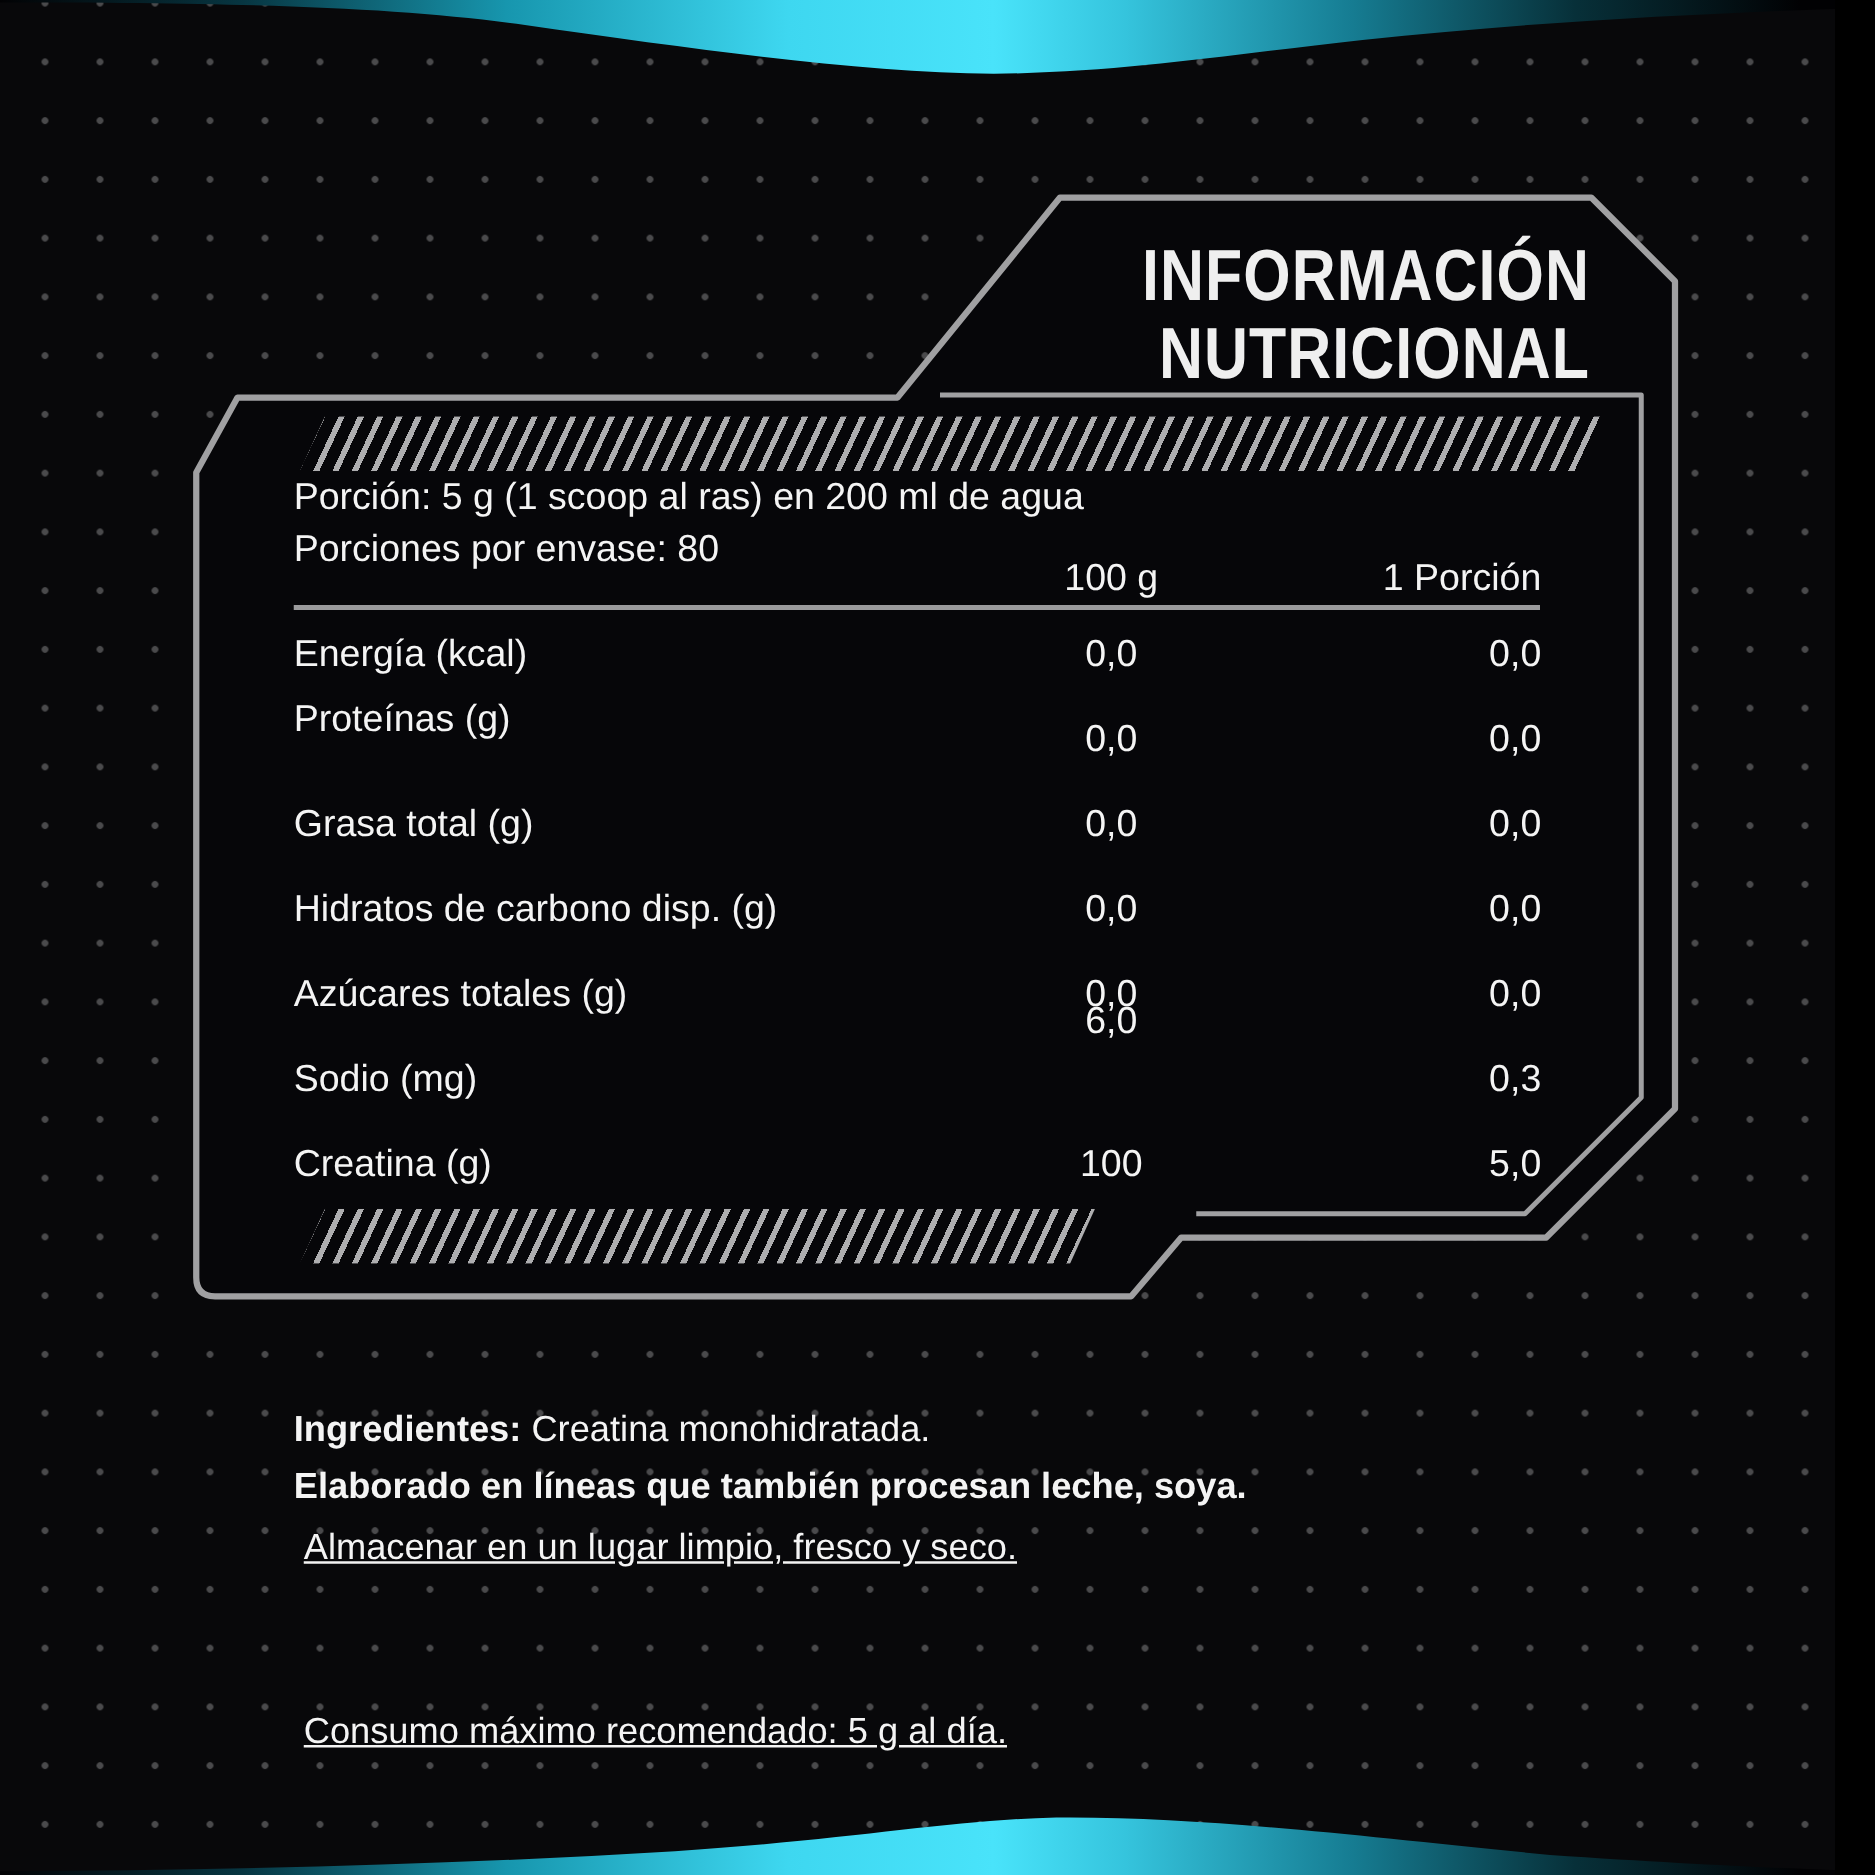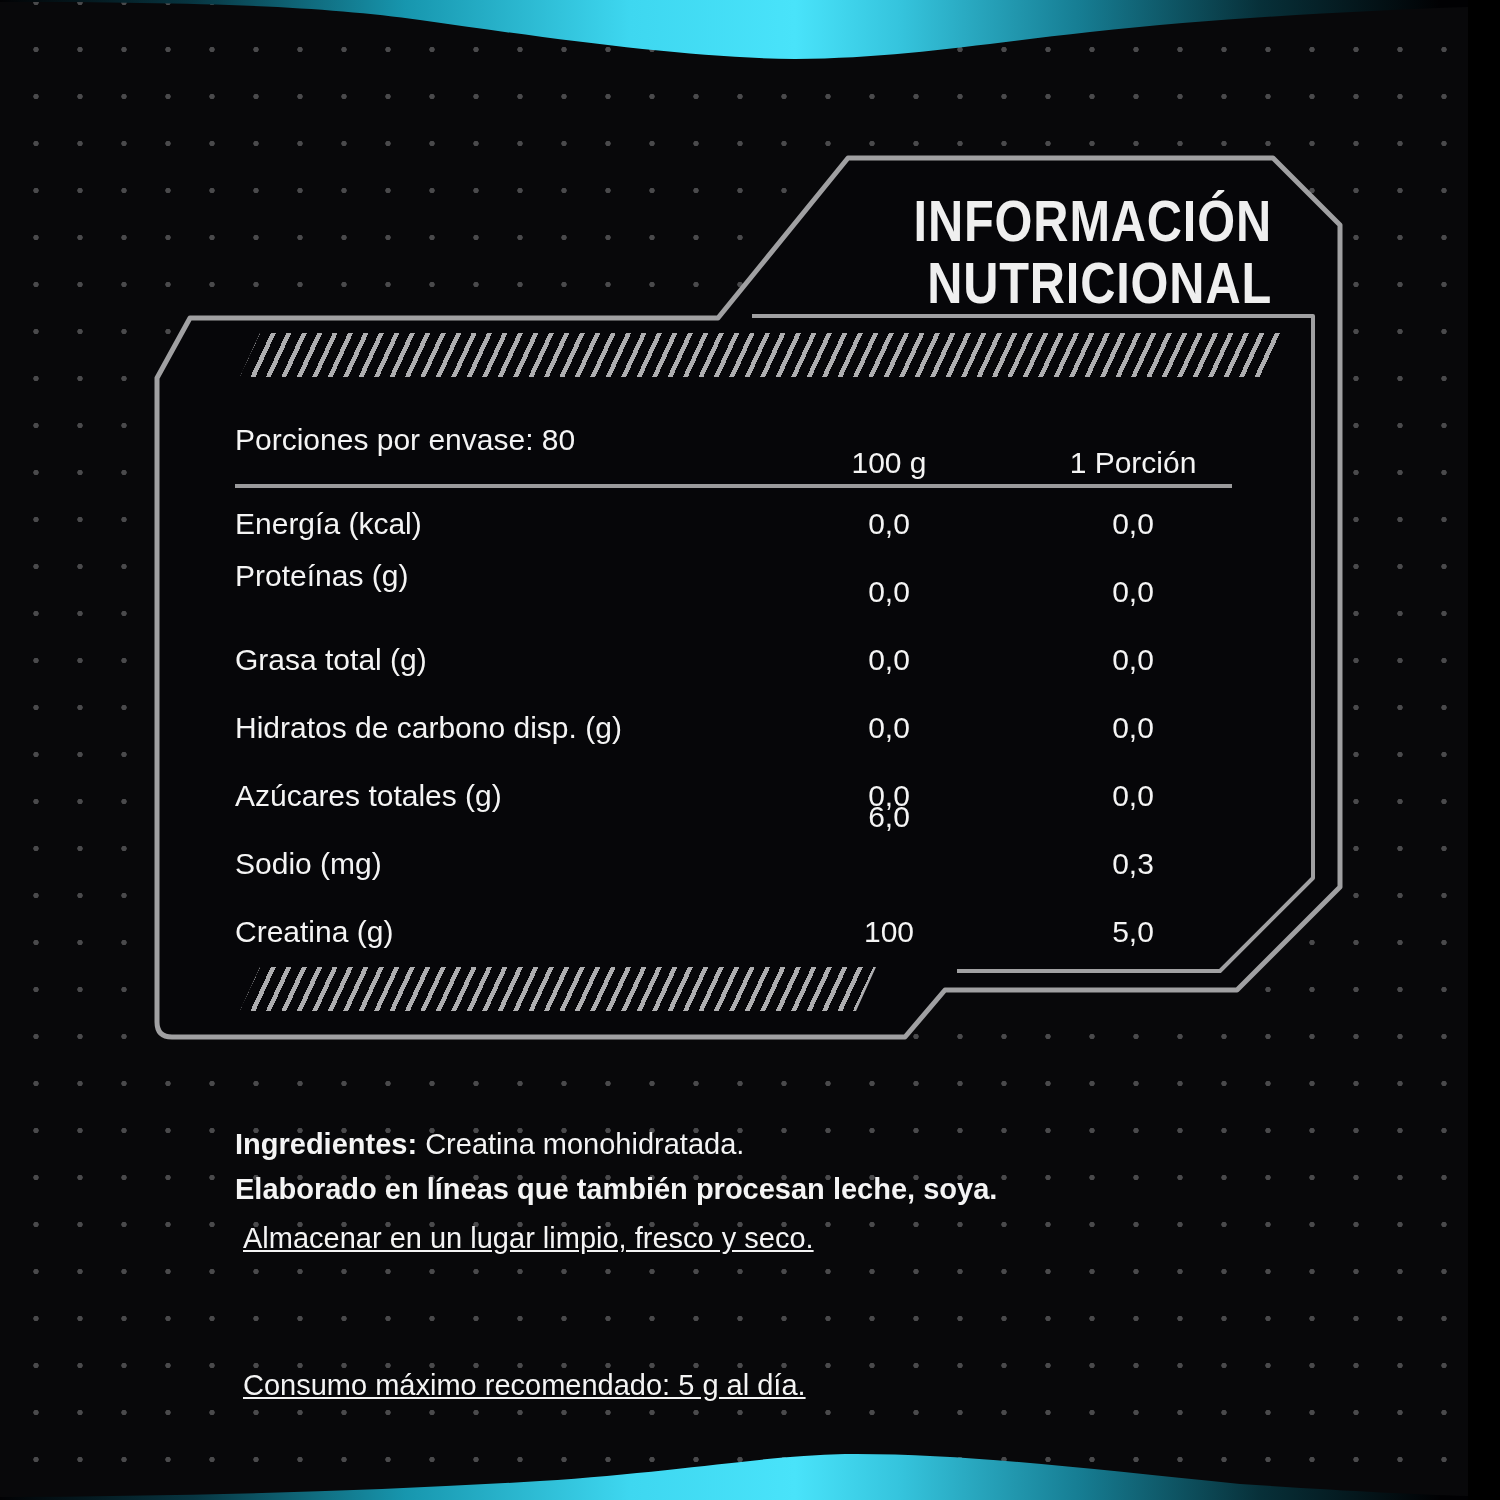--- a/index.html
+++ b/index.html
@@ -22,21 +22,21 @@
   .hatch{
     position:absolute;
     background:repeating-linear-gradient(115deg,#aeaeb0 0 4.5px,rgba(0,0,0,0) 4.5px 14px);
   }
   .hatch-top{left:240px;top:333px;width:1048px;height:44px;
     clip-path:polygon(20px 0,100% 0,calc(100% - 20px) 100%,0 100%);}
   .hatch-bottom{left:240px;top:967px;width:636px;height:44px;
     clip-path:polygon(20px 0,100% 0,calc(100% - 20px) 100%,0 100%);}
   .txt{position:absolute;font-size:30px;line-height:38px;white-space:nowrap;color:#f4f4f4;}
   .c1{left:789px;width:200px;text-align:center;}
-  .c2{left:1033px;width:200px;text-align:center;}
+  .c2{left:1033px;width:200px;text-align:right;}
   .lab{left:235px;}
   .rule{position:absolute;left:235px;top:484px;width:997px;height:4px;background:#9a9a9c;}
   .ing{position:absolute;left:235px;font-size:29px;line-height:38px;white-space:nowrap;}
   .b{font-weight:bold;}
   .store{position:absolute;left:243px;font-size:29px;line-height:38px;white-space:nowrap;text-decoration:underline;}
 </style>
 </head>
 <body>
 
 <div id="stage">
@@ -66,20 +66,21 @@
   </svg>
 
   <div class="title">
     <div>INFORMACIÓN</div>
     <div>NUTRICIONAL</div>
   </div>
 
   <div class="hatch hatch-top"></div>
   <div class="hatch hatch-bottom"></div>
 
+  <div class="txt lab" style="top:379px">Porción: 5 g (1 scoop al ras) en 200 ml de agua</div>
   <div class="txt lab" style="top:421px">Porciones por envase: 80</div>
 
   <div class="txt c1" style="top:444px">100 g</div>
   <div class="txt c2" style="top:444px">1 Porción</div>
   <div class="rule"></div>
 
   <div>
     <div class="txt lab" style="top:505px">Energía (kcal)</div>
     <div class="txt c1" style="top:505px">0,0</div>
     <div class="txt c2" style="top:505px">0,0</div>

